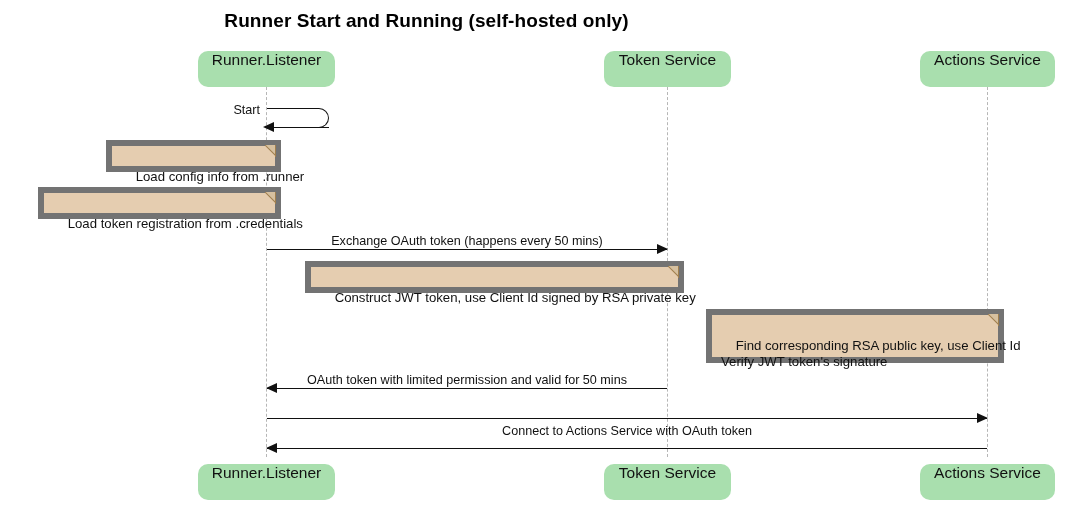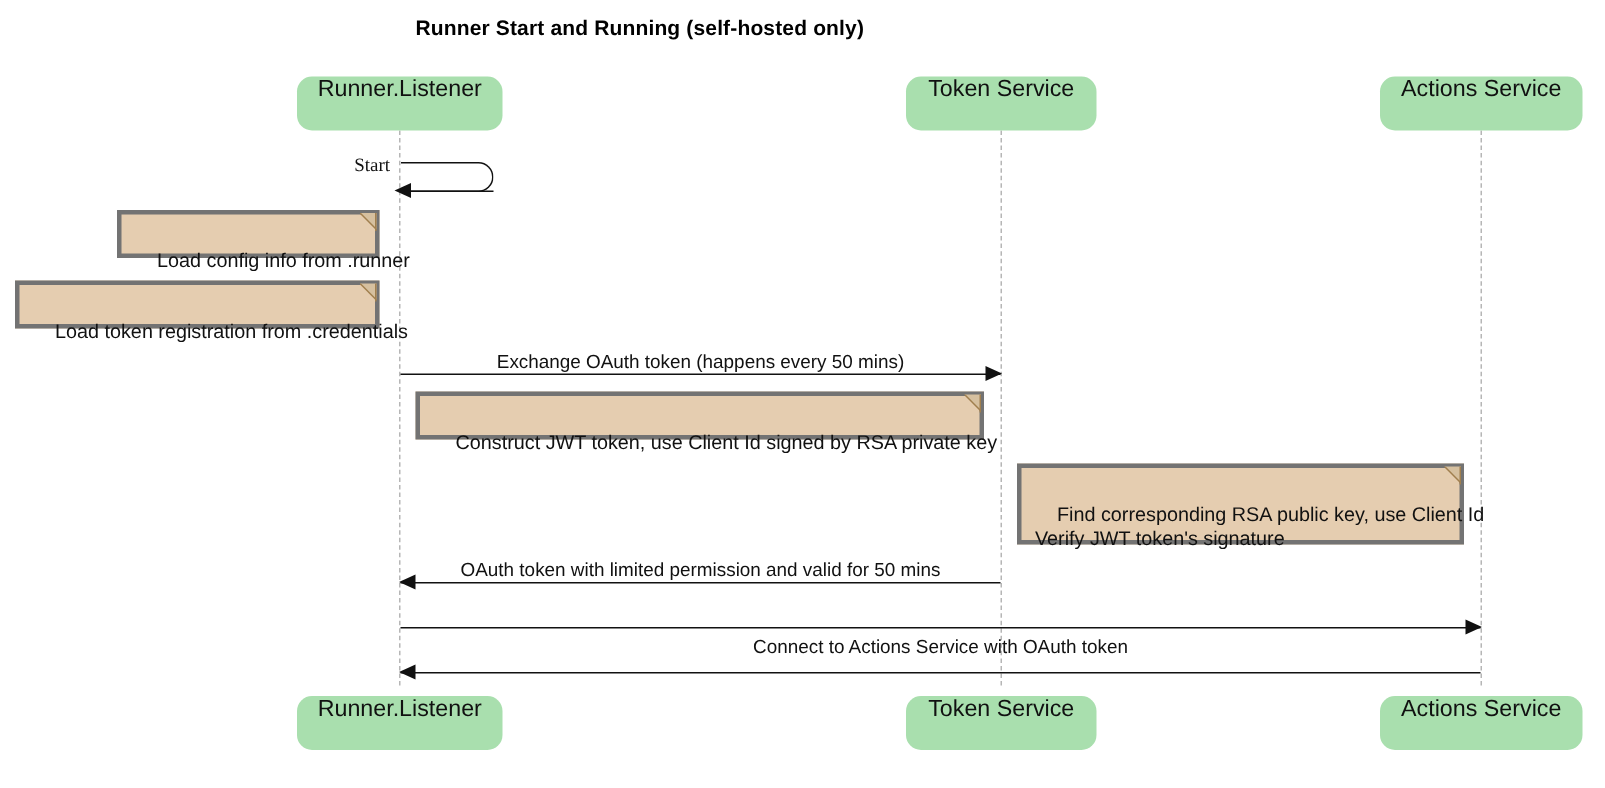--- a/index.html
+++ b/index.html
@@ -19,21 +19,21 @@
     overflow: hidden;
   }
 
   
   .diagram-title {
     position: absolute;
     left: 0;
     top: 10px;
     width: 853px;
     text-align: center;
-    font-size: 14px;
+    font-size: 19px;
     font-weight: bold;
     color: #000000;
     letter-spacing: 0.1px;
   }
 
   
   .participant {
     position: absolute;
     height: 36px;
     background: #a9dfae;
@@ -51,27 +51,28 @@
   .lifeline {
     position: absolute;
     width: 0;
     border-left: 1.4px dashed #b6b6b6;
   }
 
   
   .note {
     position: absolute;
     background: #e5cdb0;
-    border: 3px solid #737373;
+    border: 6px solid #737373;
     box-sizing: border-box;
     color: #111111;
     font-size: 13.2px;
     line-height: 16px;
     padding: 7px 9px 7px 9px;
     white-space: pre;
+    margin-left: 28px;
   }
   .note .fold {
     position: absolute;
     top: -1px;
     right: -1px;
     width: 0;
     height: 0;
     border-left: 11px solid transparent;
     border-top: 11px solid #d6c09f;
   }
@@ -176,21 +177,21 @@
   </div>
   <div class="participant" style="left:920px; top:464px; width:135px;">
     <span>Actions Service</span>
   </div>
 
   <div class="self-msg" style="left:267px; top:108px;">
     <div class="loop"></div>
     <div class="msg-line" style="left:5px; top:19px; width:57px;"></div>
     <div class="arrowhead left" style="left:-4px; top:14px;"></div>
   </div>
-  <div class="msg-label" style="left:176px; top:103px; width:84px; text-align:right;font-family:Liberation Serif, serif;">Start</div>
+  <div class="msg-label" style="left:176px; top:103px; width:84px; text-align:right;">Start</div>
 
   <div class="note" style="left:78px; top:140px; width:175px; height:32px;">
     <span>Load config info from .runner</span>
     <span class="fold"></span>
     <span class="fold-edge"></span>
     <span class="fold-right"></span>
   </div>
 
   <div class="note" style="left:10px; top:187px; width:243px; height:32px;">
     <span>Load token registration from .credentials</span>

